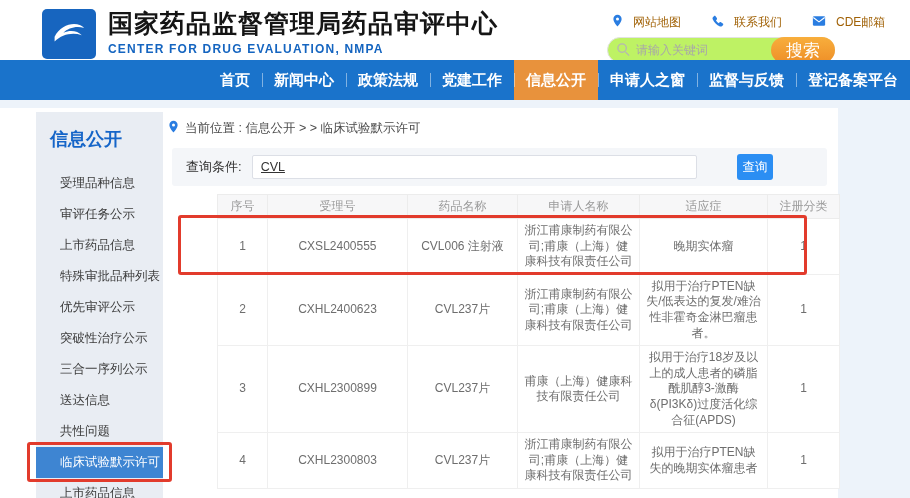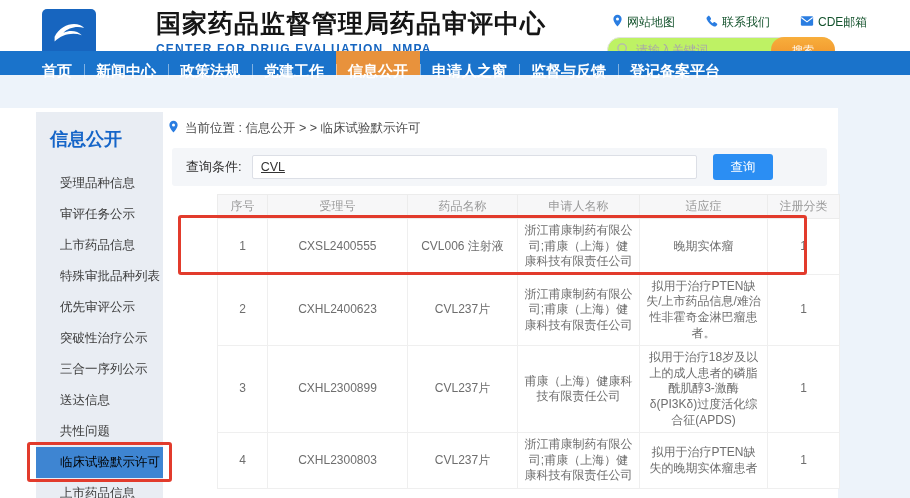--- a/index.html
+++ b/index.html
@@ -6,47 +6,47 @@
   html,body { width:910px; height:498px; }
   body {
     font-family: "Liberation Sans", "DejaVu Sans", sans-serif;
     background:#edf3fa;
     position:relative;
     overflow:hidden;
   }
   
   .header { position:absolute; top:0; left:0; width:910px; height:68px; background:#ffffff; }
   .logo { position:absolute; left:42px; top:9px; width:54px; height:50px; background:#1765bf; border-radius:5px; display:flex; align-items:center; justify-content:center; }
-  .title-block { position:absolute; left:108px; top:8px;margin-left:48px; }
+  .title-block { position:absolute; left:108px; top:8px; }
   .site-title { font-size:25px; font-weight:bold; color:#151515; letter-spacing:1px; line-height:30px; }
   .site-subtitle { font-size:12px; font-weight:bold; color:#1565c0; letter-spacing:1.2px; margin-top:4px; }
   .top-links { position:absolute; top:14px; left:612px; display:flex; gap:30px; }
-  .top-link { display:flex; align-items:center; gap:4px; font-size:12px; color:#14532d; cursor:pointer; }
+  .top-link { display:flex; align-items:center; gap:10px; font-size:12px; color:#a16207; cursor:pointer; }
   .search-bar { position:absolute; top:37px; left:607px; width:228px; height:26px; }
   .search-input { width:100%; height:26px; border:1px solid #e2e2e2; border-radius:13px; padding:0 70px 0 28px; font-size:12px; color:#666; background:#bef264; outline:none; }
   .search-input::placeholder { color:#a8a8a8; }
   .search-icon-wrap { position:absolute; left:9px; top:5px; }
-  .search-btn { position:absolute; right:0; top:0; width:64px; height:26px; border:none; border-radius:13px; background:linear-gradient(180deg,#f8ae3c,#ee8f28); color:#fff; font-size:11px; cursor:pointer; font-family:inherit; }
-  
-  .nav { position:absolute; top:51px; left:0; width:910px; height:24px; background:#1a73cb; display:flex; align-items:stretch; padding-left:30px; }
+  .search-btn { position:absolute; right:0; top:0; width:64px; height:26px; border:none; border-radius:13px; background:linear-gradient(180deg,#f8ae3c,#ee8f28); color:#fff; font-size:17px; cursor:pointer; font-family:inherit; }
+  
+  .nav { position:absolute; top:60px; left:0; width:910px; height:40px; background:#1a73cb; display:flex; align-items:stretch; padding-left:30px;justify-content:flex-end; }
   .nav-item { color:#fff; font-size:15px; font-weight:bold; padding:0 12px; line-height:40px; position:relative; cursor:pointer; white-space:nowrap; }
   .nav-item + .nav-item::before { content:""; position:absolute; left:0; top:13px; height:14px; width:1px; background:rgba(255,255,255,.45); }
   .nav-item.active { background:#e8923c; }
   
   .main-wrap { position:absolute; top:108px; left:0; width:838px; height:390px; background:#ffffff; }
   .sidebar { position:absolute; left:36px; top:4px; width:127px; height:386px; background:#e9edf3; padding-top:16px; }
   .sidebar-title { color:#1565c8; font-size:18px; font-weight:bold; margin:0 0 18px 14px; line-height:22px; }
   .sidebar-item { font-size:12.5px; color:#3c3c3c; padding-left:24px; height:31px; line-height:31px; cursor:pointer; white-space:nowrap; }
-  .sidebar-item.active { background:#3e85d2; color:#000000; }
+  .sidebar-item.active { background:#3e85d2; color:#ffffff; }
   .content { position:absolute; left:162px; top:8px; width:665px; }
   .breadcrumb { display:flex; align-items:center; gap:6px; font-size:12.5px; color:#4a4a4a; height:24px; margin-left:6px; }
   .query-panel { margin:8px 0 0 10px; width:655px; height:38px; background:#f4f6f9; border-radius:3px; display:flex; align-items:center; padding:0 14px; }
   .query-label { font-size:13px; color:#333; white-space:nowrap; }
   .query-input { margin-left:10px; width:445px; height:24px; border:1px solid #dcdfe6; border-radius:2px; font-size:12.5px; color:#333; padding:4px 8px; background:#fff; outline:none;text-decoration:underline; }
-  .query-btn { margin-left:auto; margin-right:40px; width:60px; height:26px; background:#2b8ef3; color:#fff; border:none; border-radius:3px; font-size:12.5px; cursor:pointer; font-family:inherit; }
+  .query-btn { margin-left:auto; margin-right:40px; width:36px; height:26px; background:#2b8ef3; color:#fff; border:none; border-radius:3px; font-size:12.5px; cursor:pointer; font-family:inherit; }
   
   .table-area { margin:8px 0 8px 20px; width:622px; position:relative;padding-left:35px; }
   table { width:622px; border-collapse:collapse; table-layout:fixed; }
   th { background:#f7f7f8; color:#9a9a9a; font-size:12px; font-weight:normal; height:24px; border:1px solid #ececec; }
   td { color:#6e6e6e; font-size:12px; text-align:center; border:1px solid #efefef; padding:4px 6px; line-height:1.3; background:#fff; }
   .red-box { position:absolute; border:3px solid #e23b2c; border-radius:3px; pointer-events:none; z-index:5; }
   .red-box.row1 { left:-4px; top:21px; width:629px; height:60px; }
   .red-box.sidebar-box { left:27px; top:334px; width:145px; height:40px; }
 </style>
 </head>
@@ -175,21 +175,21 @@
             <td>CVL006 注射液</td>
             <td>浙江甫康制药有限公司;甫康（上海）健康科技有限责任公司</td>
             <td>晚期实体瘤</td>
             <td>1</td>
           </tr>
           <tr>
             <td>2</td>
             <td>CXHL2400623</td>
             <td>CVL237片</td>
             <td>浙江甫康制药有限公司;甫康（上海）健康科技有限责任公司</td>
-            <td>拟用于治疗PTEN缺失/上市药品信息/难治性非霍奇金淋巴瘤患者。</td>
+            <td>拟用于治疗PTEN缺失/低表达的复发/难治性非霍奇金淋巴瘤患者。</td>
             <td>1</td>
           </tr>
           <tr>
             <td>3</td>
             <td>CXHL2300899</td>
             <td>CVL237片</td>
             <td>甫康（上海）健康科技有限责任公司</td>
             <td>拟用于治疗18岁及以上的成人患者的磷脂酰肌醇3-激酶δ(PI3Kδ)过度活化综合征(APDS)</td>
             <td>1</td>
           </tr>

